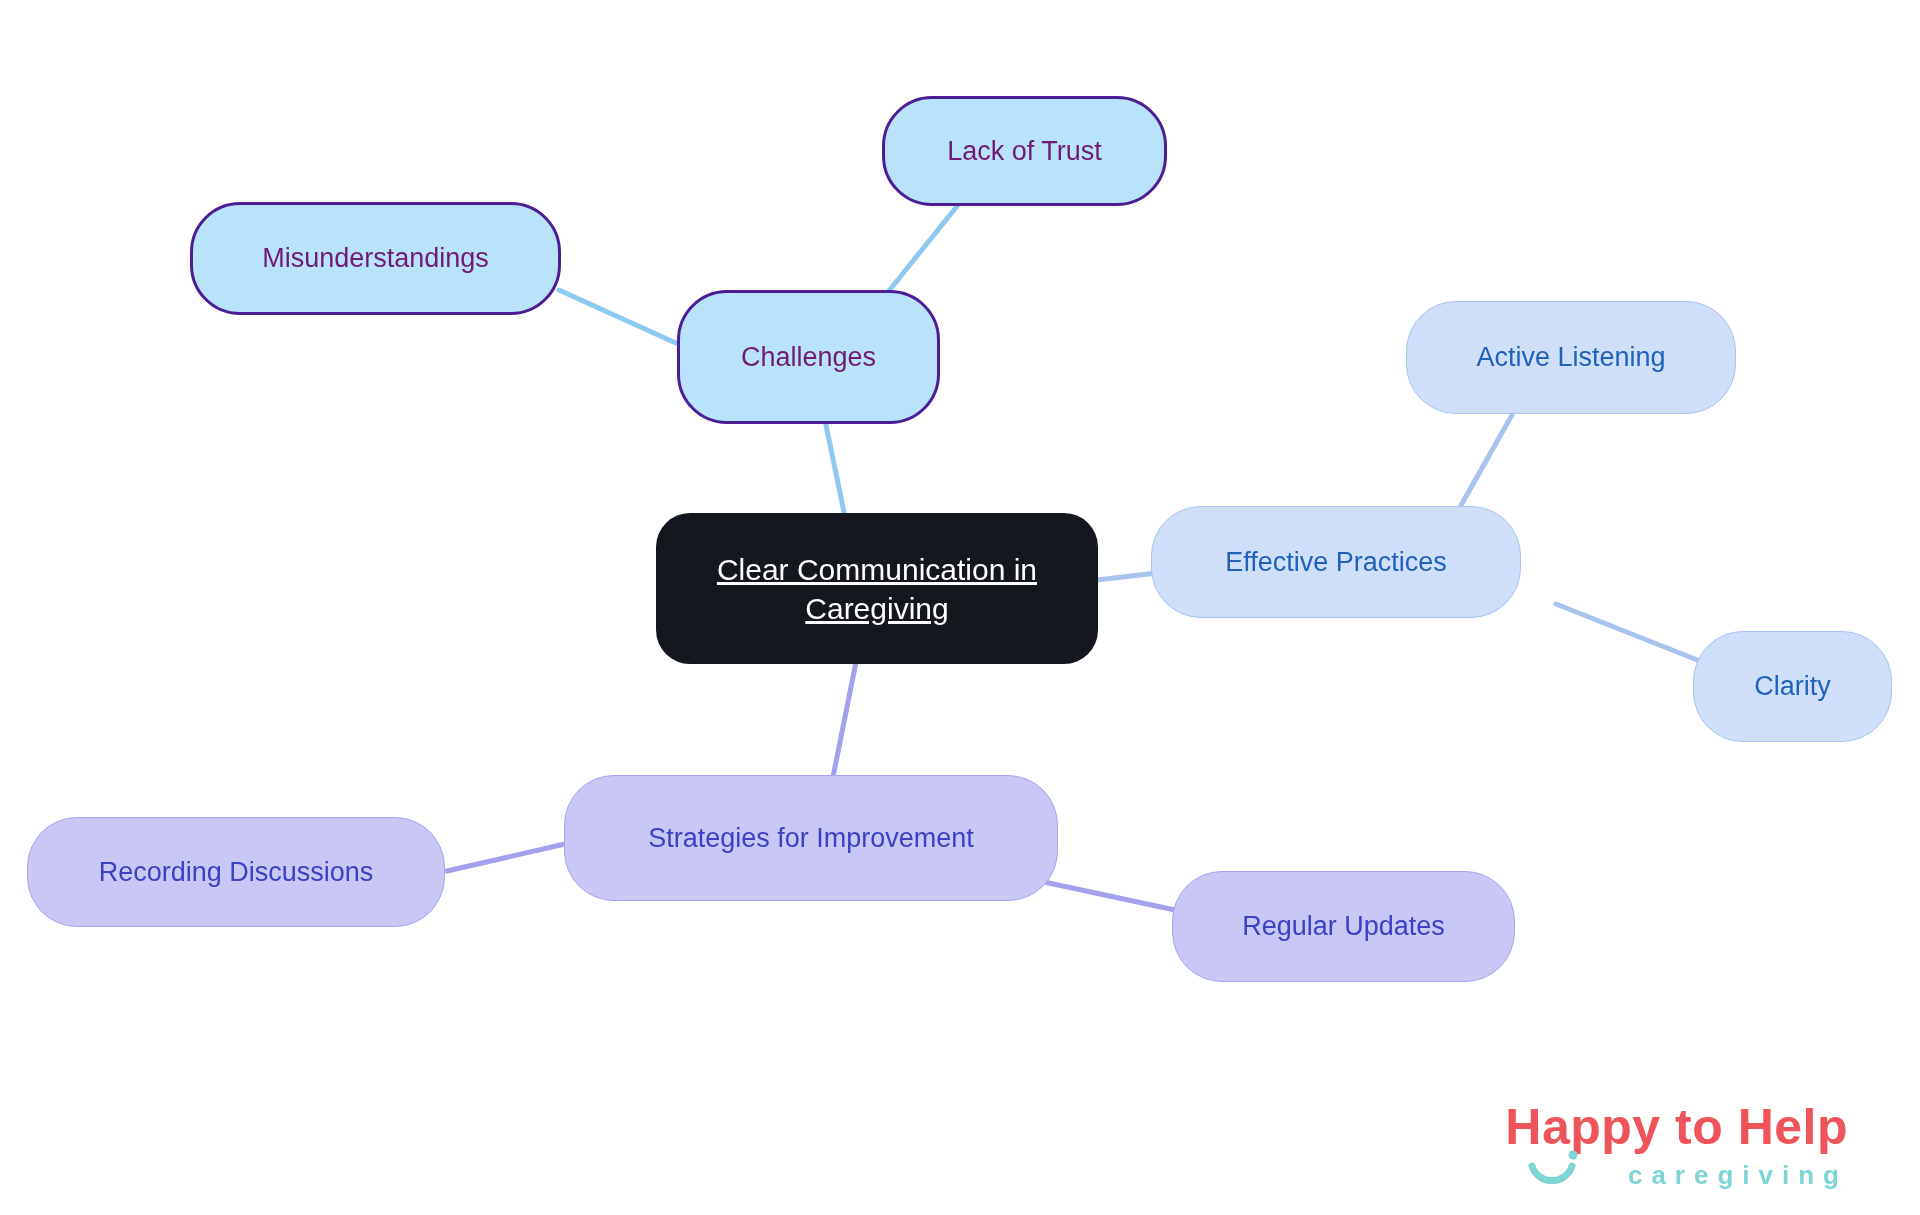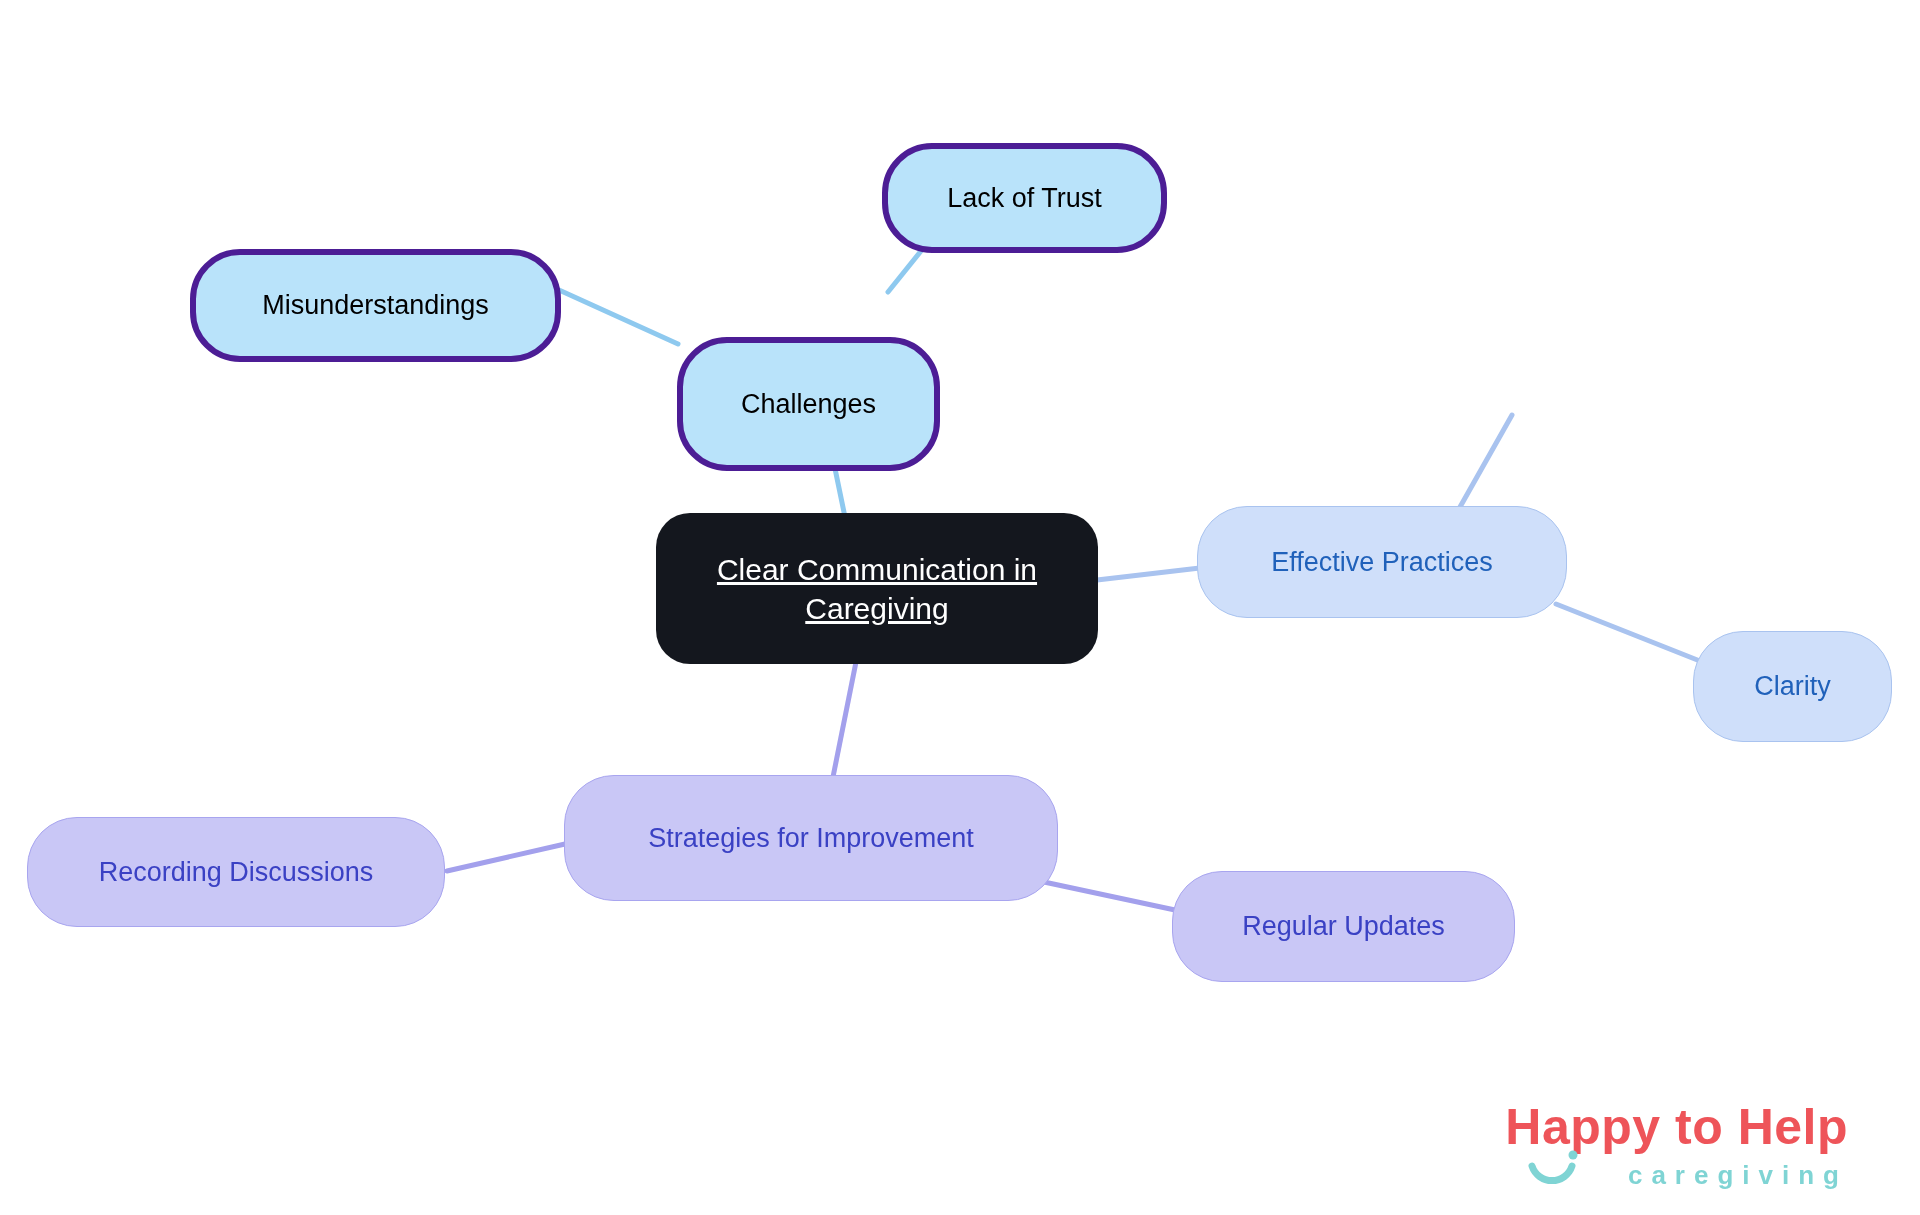--- a/index.html
+++ b/index.html
@@ -9,21 +9,21 @@
   .node{
     position:absolute;z-index:2;box-sizing:border-box;
     display:flex;align-items:center;justify-content:center;text-align:center;
     border-radius:50px;font-size:27px;line-height:1.2;
   }
   .node .label{padding:0 18px;}
   .node-center{
     background:#14171e;color:#ffffff;border-radius:34px;font-size:30px;line-height:1.3;
   }
   .node-center .label{max-width:350px;text-decoration:underline;}
-  .family-challenges{background:#b9e3fa;border:6px solid #4c1d95;color:#000000;margin-top:47px;}
+  .family-challenges{background:#b9e3fa;border:3px solid #4c1d95;color:#701a75;}
   .family-practices{background:#cfdffa;border:1px solid #a9c3ef;color:#2061ba;}
   .family-strategies{background:#c9c7f6;border:1px solid #a8a5ef;color:#3a41c4;}
   .logo{position:absolute;top:1098px;right:72px;width:480px;text-align:right;z-index:2;}
   .logo-title{font-size:50px;font-weight:bold;color:#ee5459;letter-spacing:0.5px;white-space:nowrap;}
   .logo-subtitle{font-size:26px;font-weight:bold;color:#7fd4d4;letter-spacing:9px;margin-top:4px;white-space:nowrap;}
   .logo-smile{position:absolute;left:1522px;top:1144px;width:60px;height:60px;z-index:3;}
 </style>
 </head>
 <body>
 
@@ -50,24 +50,27 @@
   </div>
 
   <div class="node family-challenges" style="left:882px;top:96px;width:285px;height:110px;">
     <span class="label">Lack of Trust</span>
   </div>
 
   <div class="node family-challenges" style="left:190px;top:202px;width:371px;height:113px;">
     <span class="label">Misunderstandings</span>
   </div>
 
-  <div class="node family-practices" style="left:1197px;top:506px;width:370px;height:112px;">
+  <div class="node family-practices" style="left:1151px;top:506px;width:370px;height:112px;">
     <span class="label">Effective Practices</span>
   </div>
 
+  <div class="node family-practices" style="left:1406px;top:301px;width:330px;height:113px;">
+    <span class="label">Active Listening</span>
+  </div>
 
   <div class="node family-practices" style="left:1693px;top:631px;width:199px;height:111px;">
     <span class="label">Clarity</span>
   </div>
 
   <div class="node family-strategies" style="left:564px;top:775px;width:494px;height:126px;">
     <span class="label">Strategies for Improvement</span>
   </div>
 
   <div class="node family-strategies" style="left:27px;top:817px;width:418px;height:110px;">

